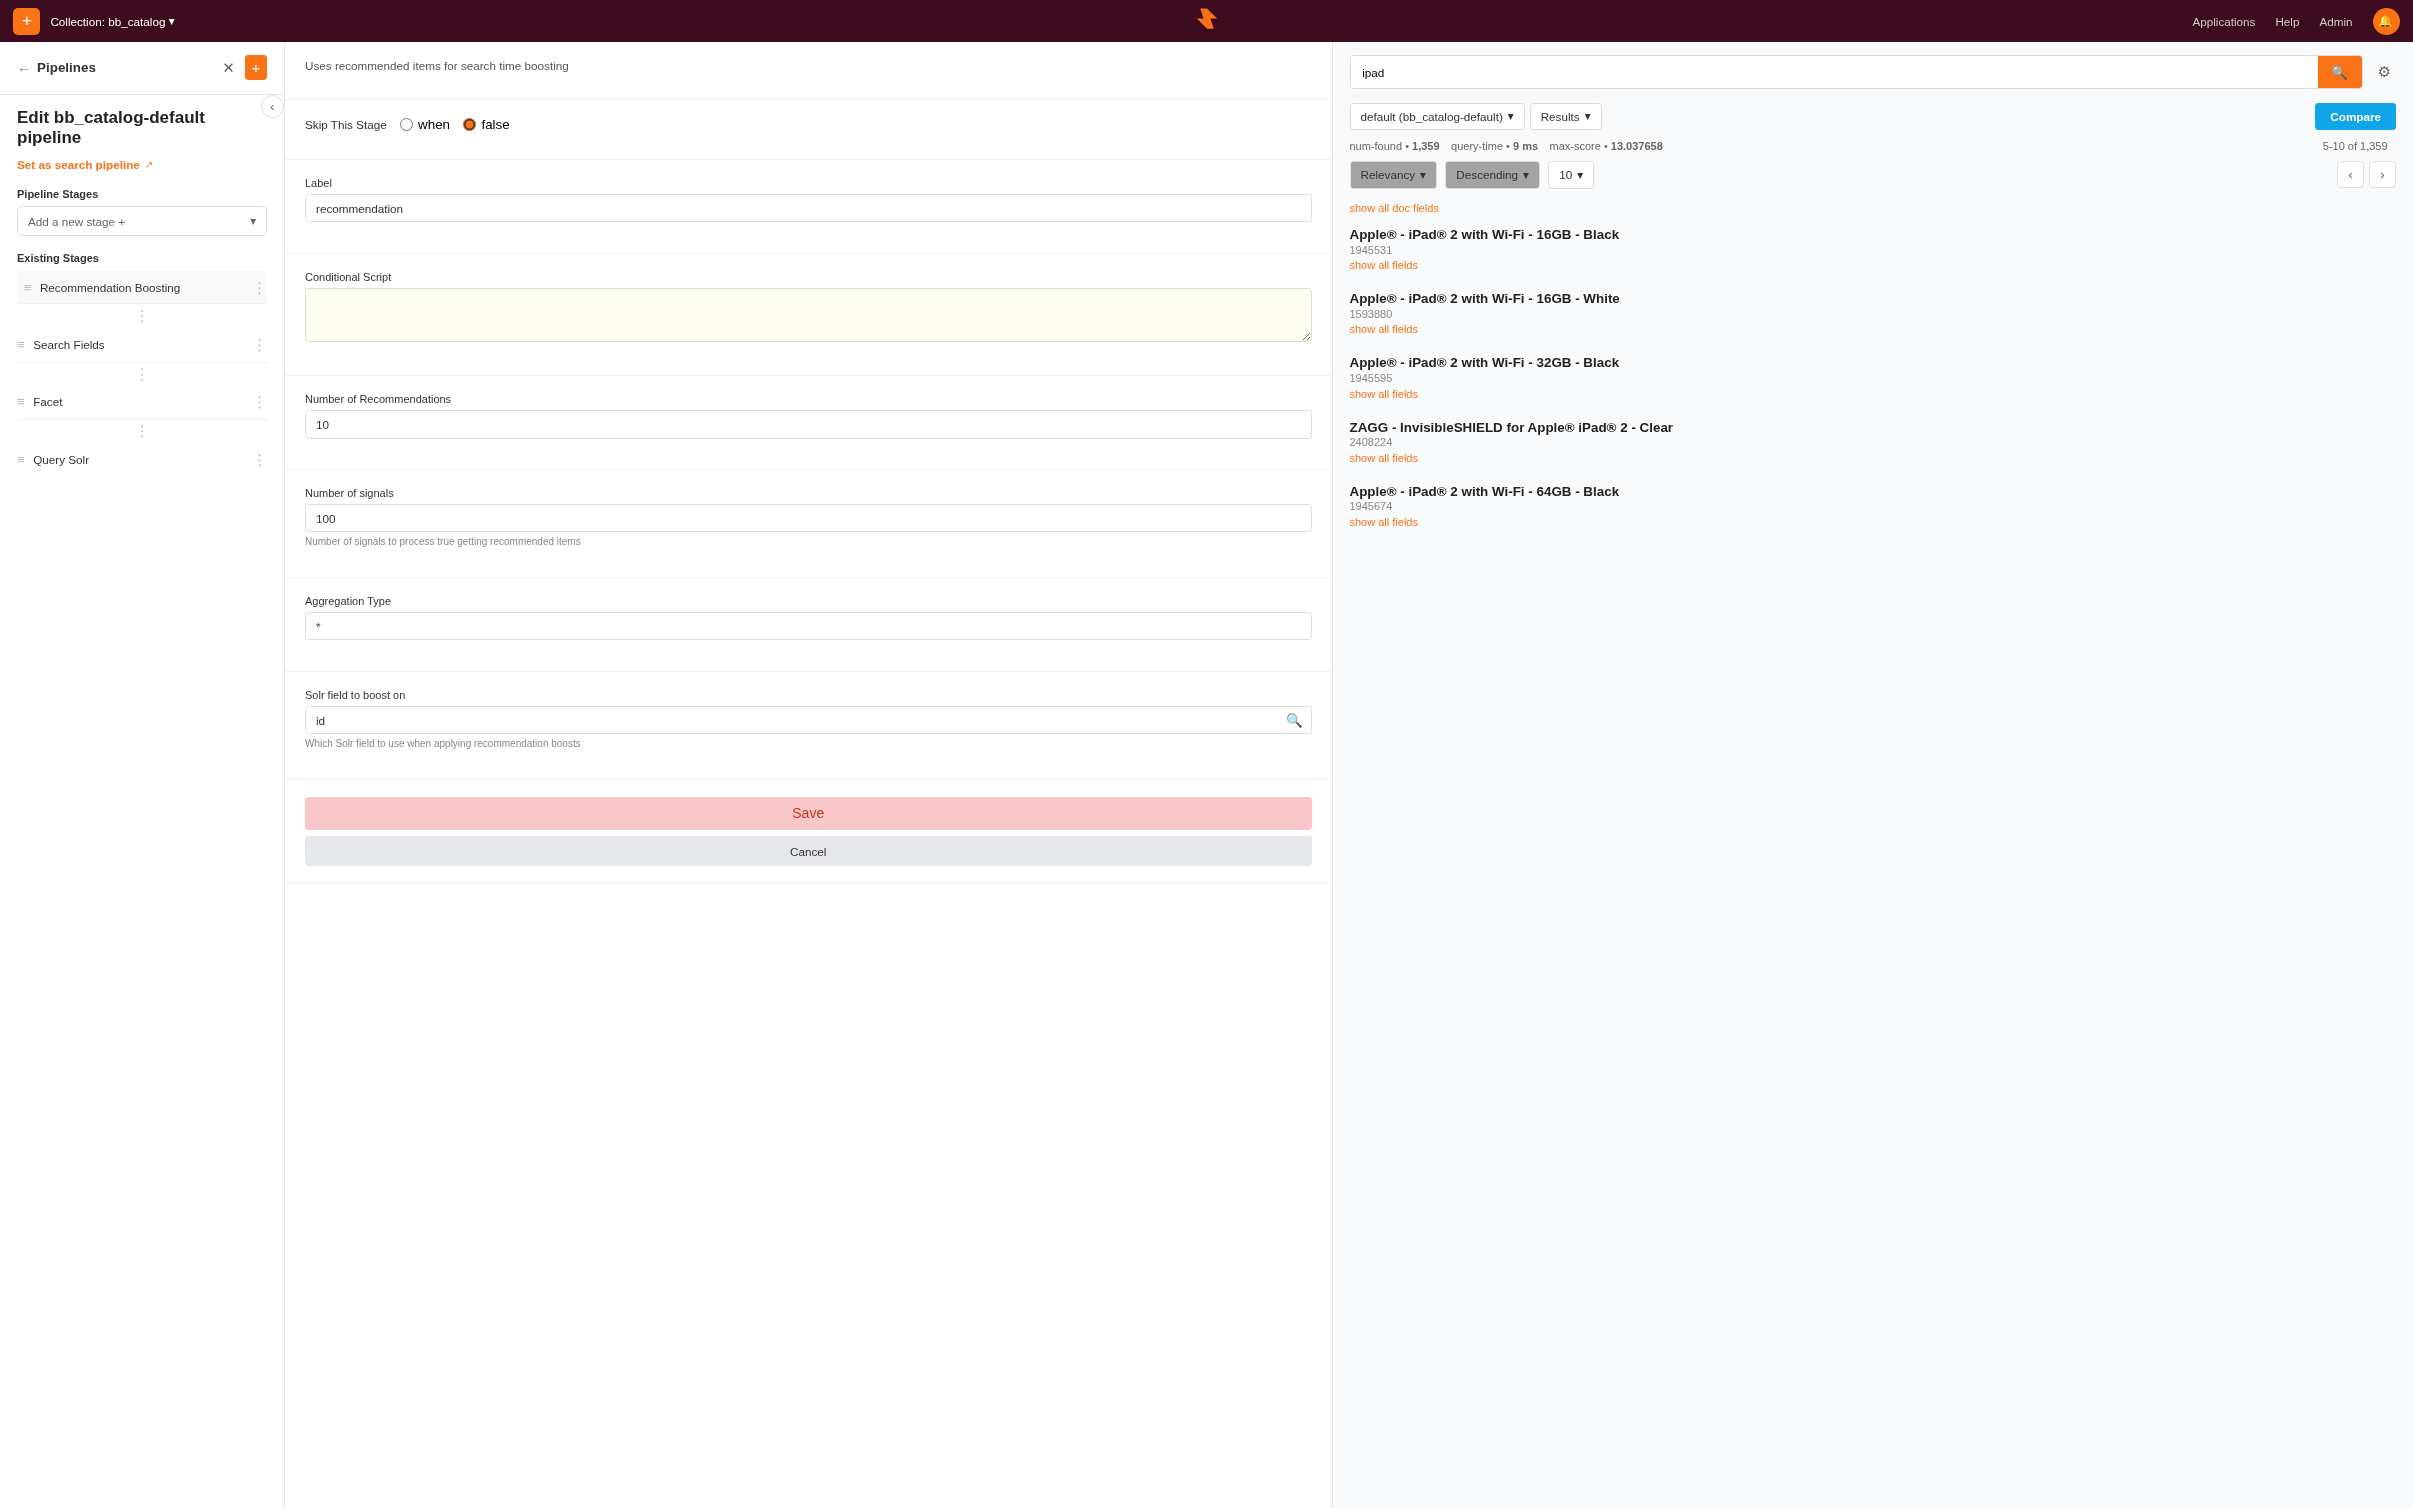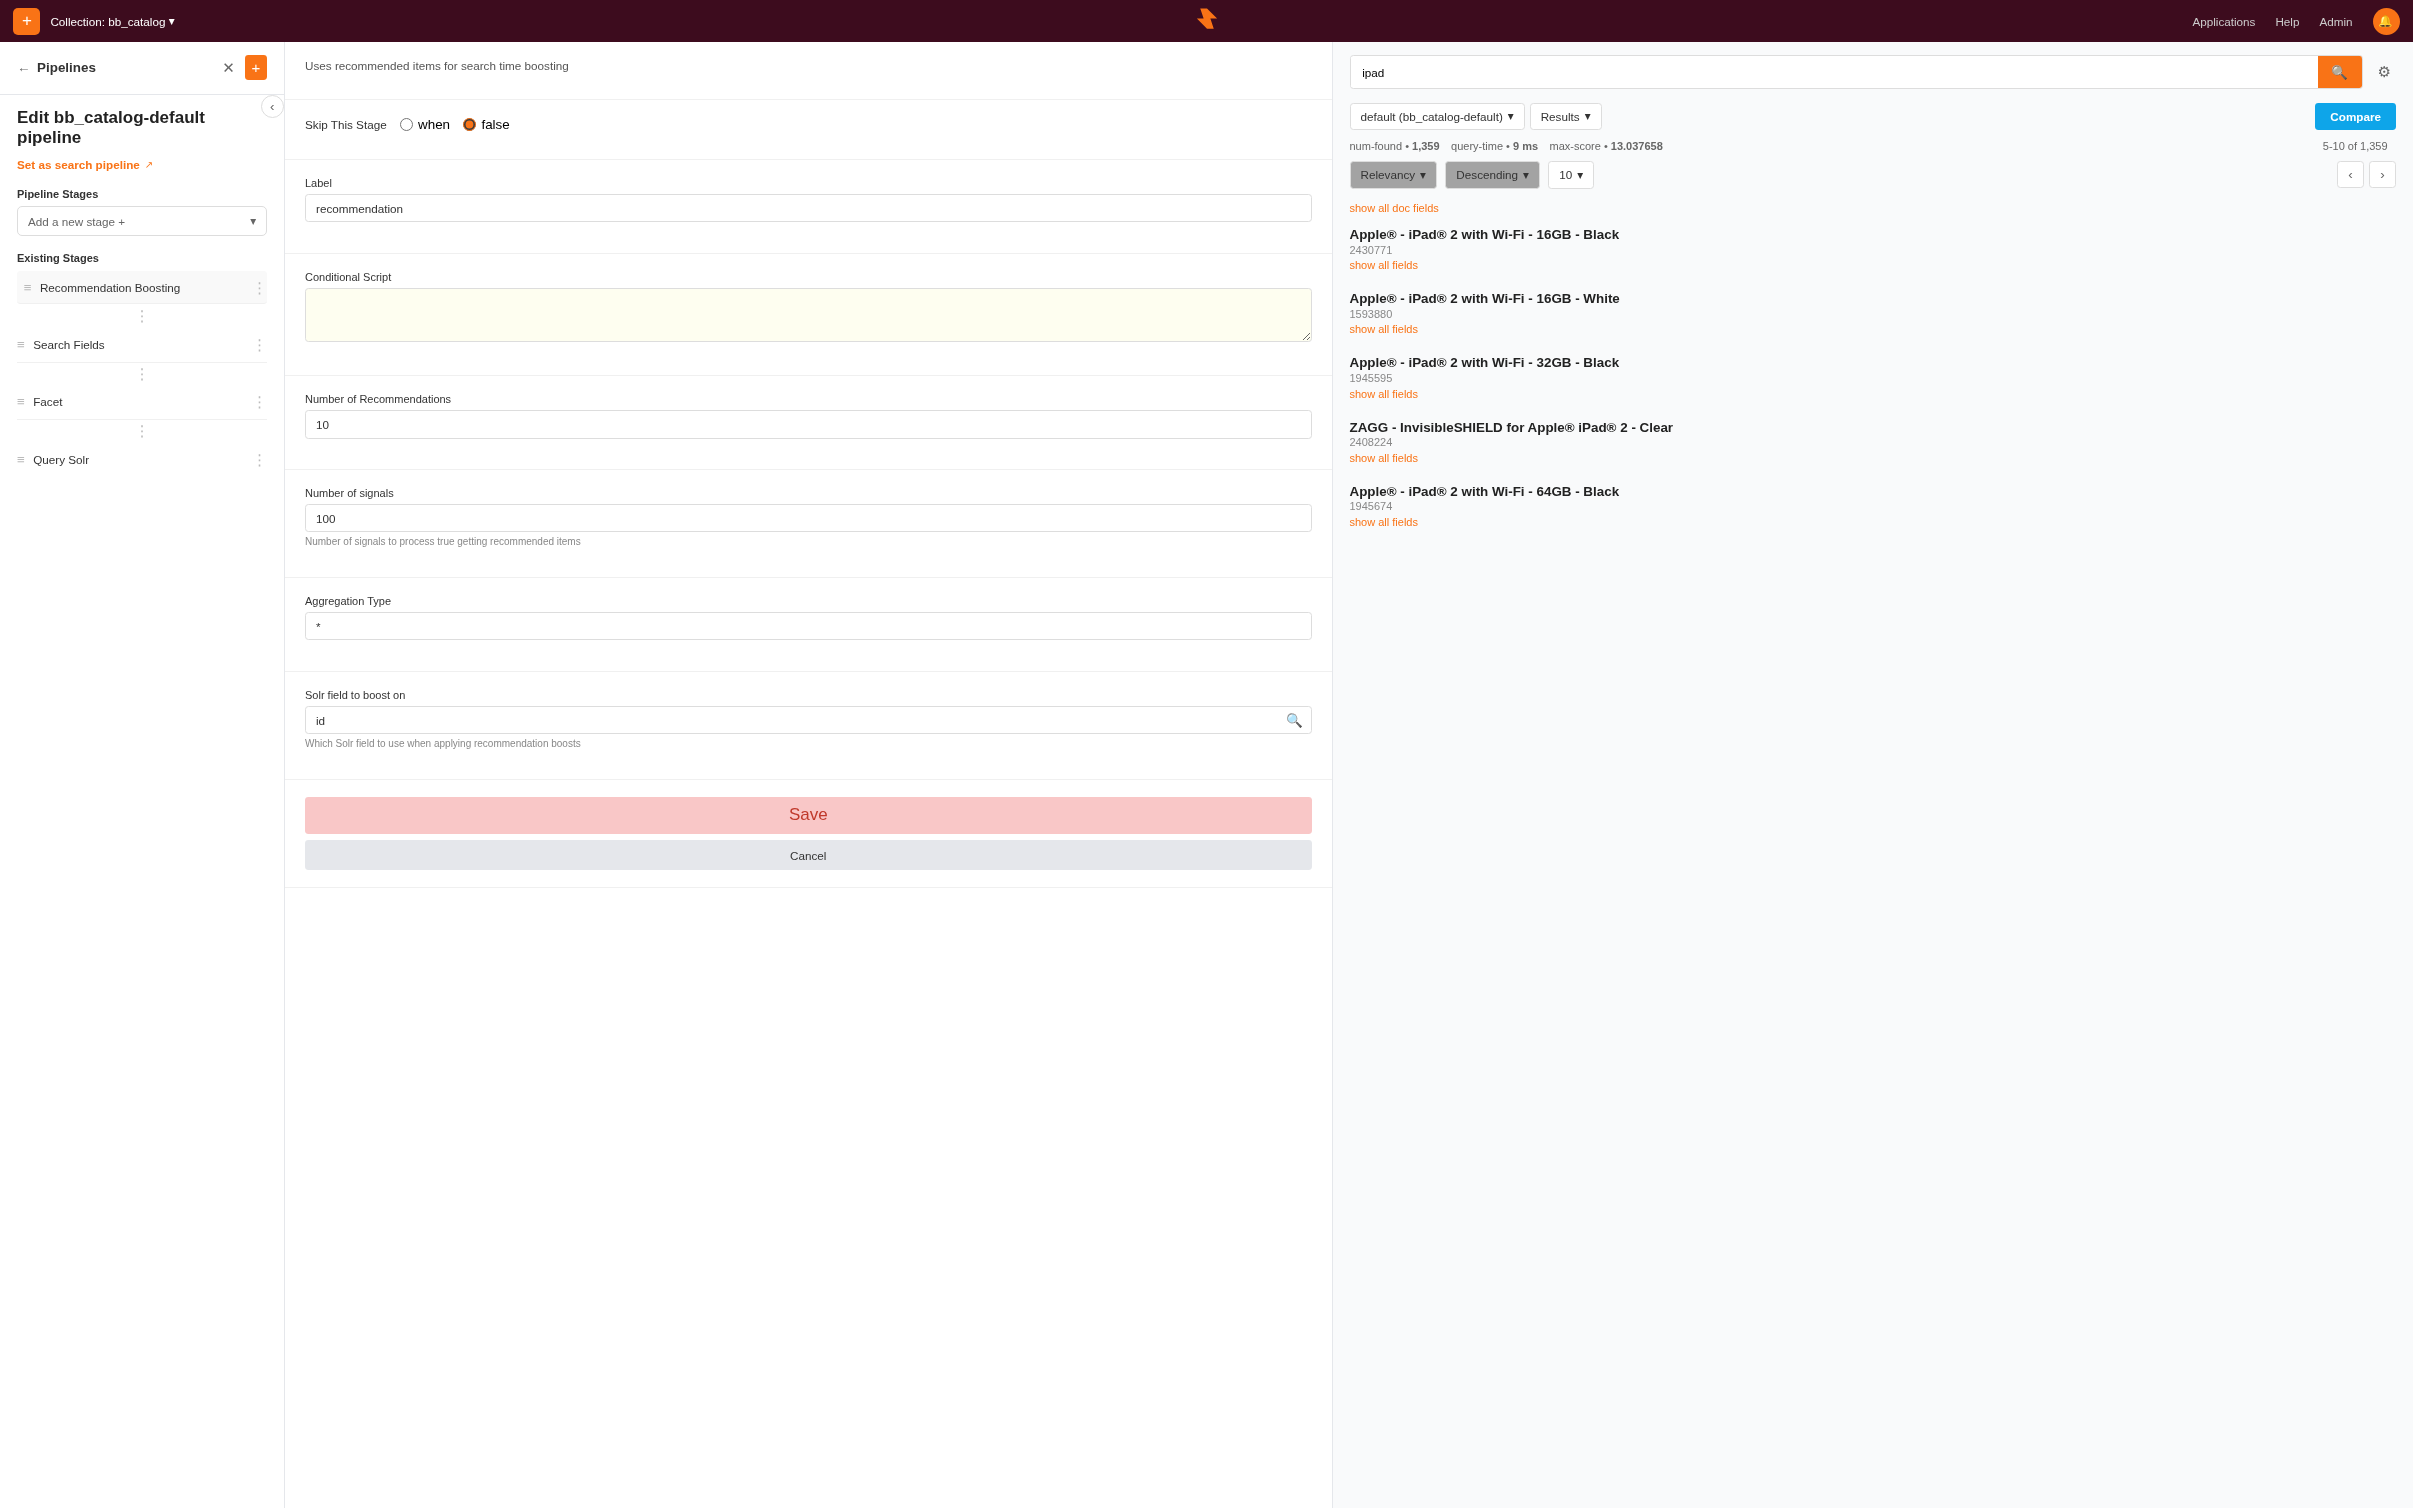--- a/index.html
+++ b/index.html
@@ -164,21 +164,21 @@
     .search-input-with-icon { position: relative; }
     .search-input-with-icon .form-input { padding-right: 30px; }
     .search-input-icon {
       position: absolute; right: 8.4px; top: 50%; transform: translateY(-50%);
       color: #bbb; font-size: 13.4px;
     }
 
     .save-btn {
       width: 100%; padding: 8.4px;
       background: #f9c7c7; border: none; border-radius: 3.4px;
-      font-size: 17px; color: #c0392b; cursor: not-allowed;
+      font-size: 14px; color: #c0392b; cursor: not-allowed;
       margin-bottom: 6.7px;
     }
     .cancel-btn {
       width: 100%; padding: 8.4px;
       background: #e5e7eb; border: none; border-radius: 3.4px;
       font-size: 11.7px; color: #333; cursor: pointer;
     }
 
     
     .results-panel {
@@ -470,21 +470,21 @@
         <button class="page-btn">‹</button>
         <button class="page-btn">›</button>
       </div>
     </div>
 
     <div class="show-all-doc-fields">show all doc fields</div>
 
     <div id="results-list">
         <div class="result-item">
       <div class="result-title">Apple® - iPad® 2 with Wi-Fi - 16GB - Black</div>
-      <div class="result-id">2430771</div>
+      <div class="result-id">1945531</div>
       <div class="show-all-fields">show all fields</div>
     </div>
         <div class="result-item">
       <div class="result-title">Apple® - iPad® 2 with Wi-Fi - 16GB - White</div>
       <div class="result-id">1593880</div>
       <div class="show-all-fields">show all fields</div>
     </div>
         <div class="result-item">
       <div class="result-title">Apple® - iPad® 2 with Wi-Fi - 32GB - Black</div>
       <div class="result-id">1945595</div>

